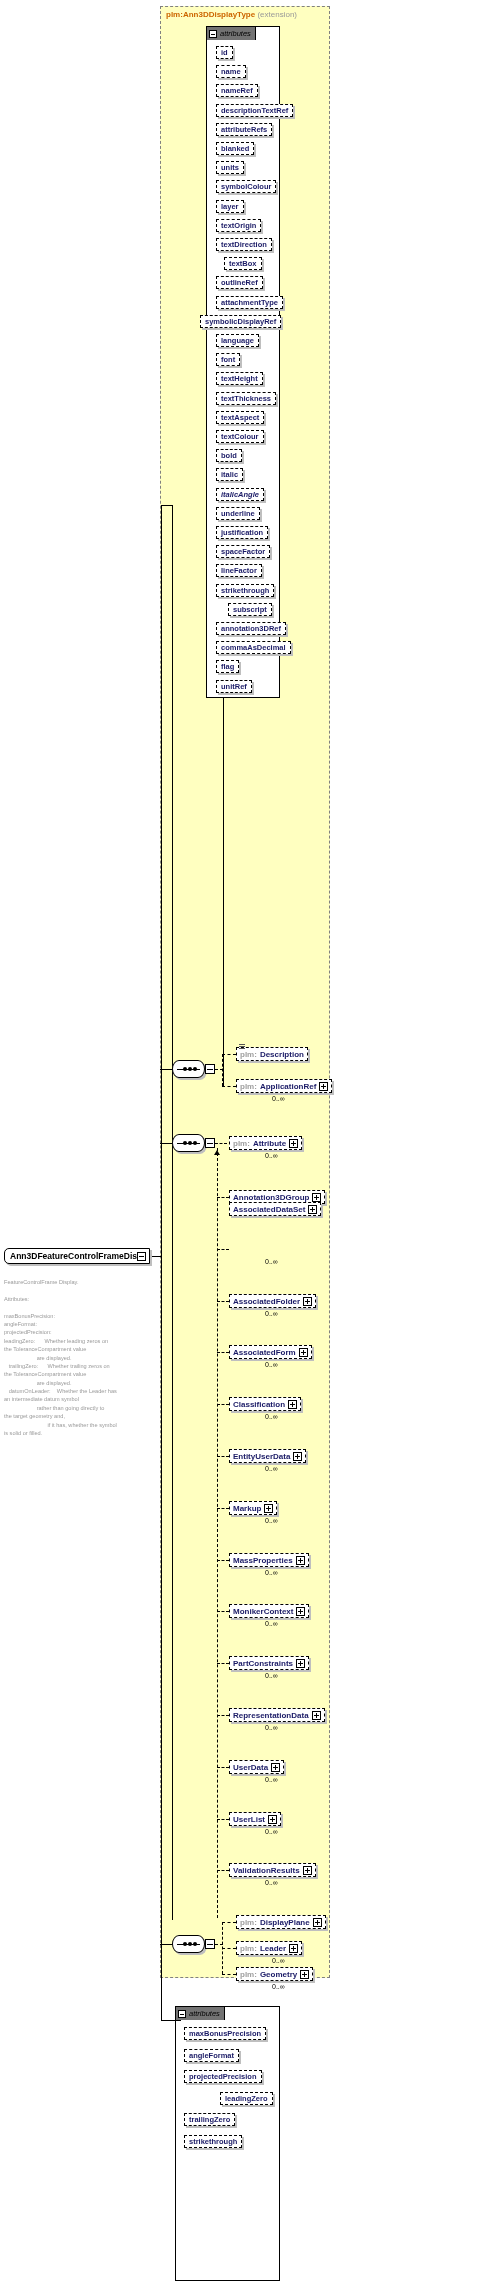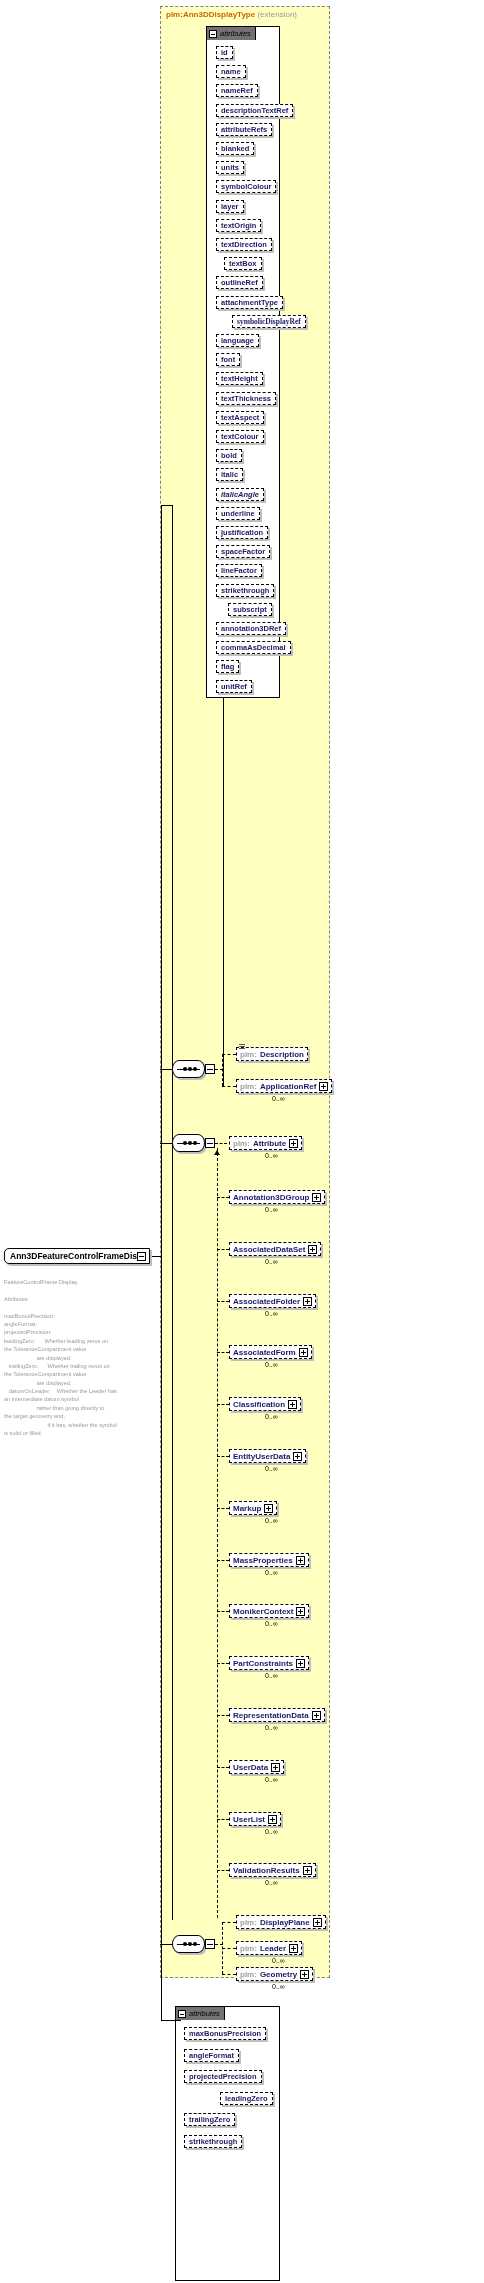--- a/index.html
+++ b/index.html
@@ -273,21 +273,21 @@
       <div class="chip" style="left: 216px; top: 123px;">attributeRefs</div>
       <div class="chip" style="left: 216px; top: 142px;">blanked</div>
       <div class="chip" style="left: 216px; top: 161px;">units</div>
       <div class="chip" style="left: 216px; top: 180px;">symbolColour</div>
       <div class="chip" style="left: 216px; top: 200px;">layer</div>
       <div class="chip" style="left: 216px; top: 219px;">textOrigin</div>
       <div class="chip" style="left: 216px; top: 238px;">textDirection</div>
       <div class="chip" style="left: 216px; top: 257px; margin-left: 8px;">textBox</div>
       <div class="chip" style="left: 216px; top: 276px;">outlineRef</div>
       <div class="chip" style="left: 216px; top: 296px;">attachmentType</div>
-      <div class="chip" style="left: 232px; top: 315px; font-family: Liberation Serif, serif;">symbolicDisplayRef</div>
+      <div class="chip" style="left: 200px; top: 315px;">symbolicDisplayRef</div>
       <div class="chip" style="left: 216px; top: 334px;">language</div>
       <div class="chip" style="left: 216px; top: 353px;">font</div>
       <div class="chip" style="left: 216px; top: 372px;">textHeight</div>
       <div class="chip" style="left: 216px; top: 392px;">textThickness</div>
       <div class="chip" style="left: 216px; top: 411px;">textAspect</div>
       <div class="chip" style="left: 216px; top: 430px;">textColour</div>
       <div class="chip" style="left: 216px; top: 449px;">bold</div>
       <div class="chip" style="left: 216px; top: 468px;">italic</div>
       <div class="chip" style="left: 216px; top: 488px; font-style: italic;">italicAngle</div>
       <div class="chip" style="left: 216px; top: 507px;">underline</div>
@@ -373,21 +373,21 @@
         <span>Attribute</span>
         <span class="plus-ic"></span>
       </div>
       <div class="card" style="left: 265px; top: 1152px;">0..∞</div>
       <div class="elem" style="left: 229px; top: 1190px;">
         <span>Annotation3DGroup</span>
         <span class="plus-ic"></span>
       </div>
       <div class="card" style="left: 265px; top: 1206px;">0..∞</div>
       <div class="dln-h" style="left: 217px; top: 1197px; width: 12px;"></div>
-      <div class="elem" style="left: 229px; top: 1242px;">
+      <div class="elem" style="left: 229px; top: 1202px;">
         <span>AssociatedDataSet</span>
         <span class="plus-ic"></span>
       </div>
       <div class="card" style="left: 265px; top: 1258px;">0..∞</div>
       <div class="dln-h" style="left: 217px; top: 1249px; width: 12px;"></div>
       <div class="elem" style="left: 229px; top: 1294px;">
         <span>AssociatedFolder</span>
         <span class="plus-ic"></span>
       </div>
       <div class="card" style="left: 265px; top: 1310px;">0..∞</div>

